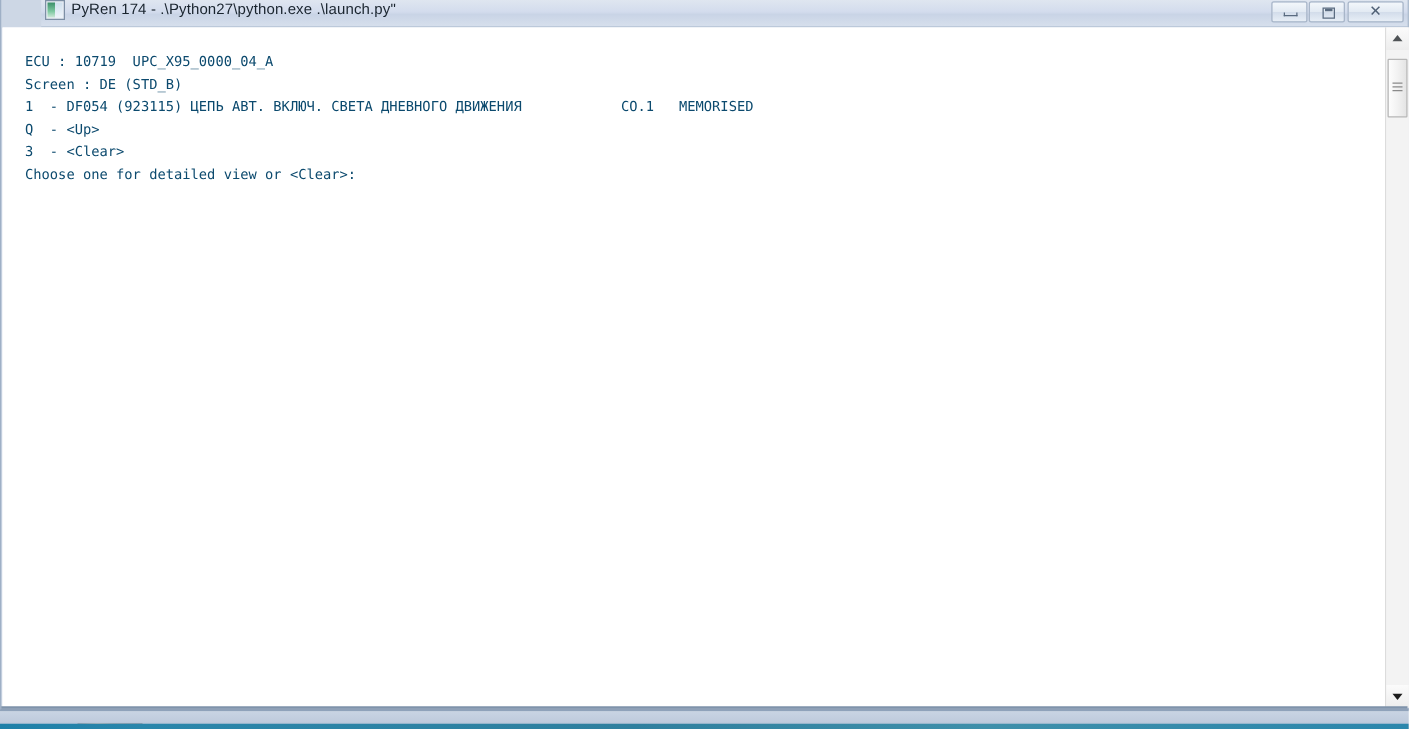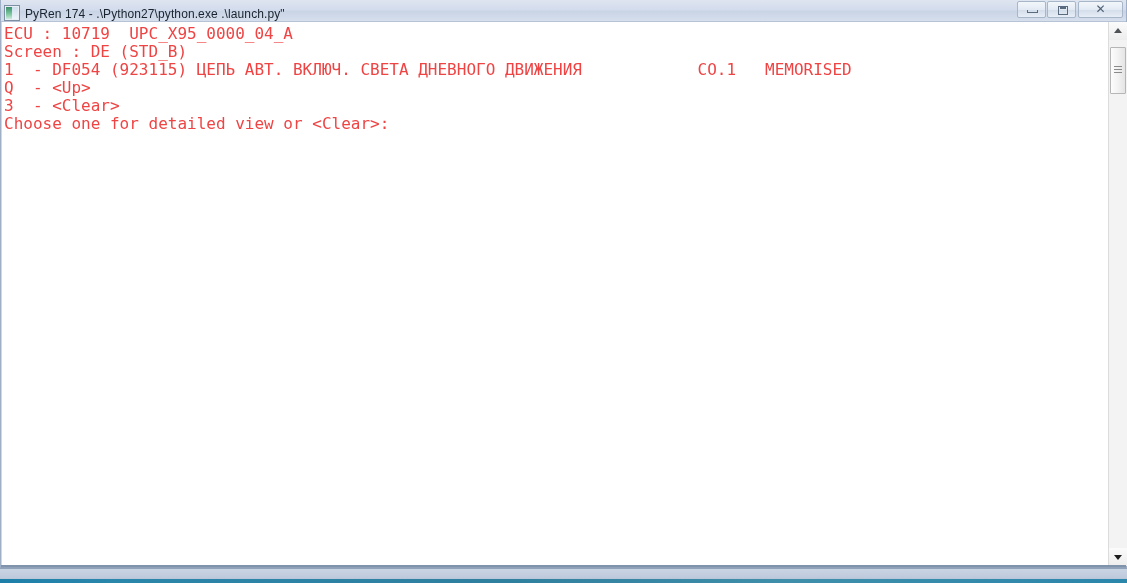--- a/index.html
+++ b/index.html
@@ -28,22 +28,23 @@
     border-bottom: 1px solid #8fa1b8;
   }
 
   
   .titlebar {
     position: relative;
     height: 21px;
     background: linear-gradient(to bottom, #dfe6f0 0%, #d3dced 45%, #c9d4e6 55%, #d6dfec 100%);
     border-bottom: 1px solid #b6c3d6;
     display: flex;
-    align-items: flex-end;
-    overflow: hidden;
+    align-items: flex-start;
+    overflow: hidden;
+    margin-left: 32px;
   }
   .app-icon {
     width: 16px;
     height: 16px;
     margin-left: 3px;
     margin-right: 5px;
     flex: 0 0 auto;
     position: relative;
     border: 1px solid #7d8fa5;
     background: #e9eef5;
@@ -151,26 +152,26 @@
   .console {
     position: absolute;
     left: 0;
     top: 0;
     right: 19px;
     bottom: 0;
     background: #ffffff;
     overflow: hidden;
   }
   .console-text {
-    margin: 0;
+    margin: 16px;
     padding: 3px 0 0 2px;
     font-family: "DejaVu Sans Mono", monospace;
-    font-size: 16px;
+    font-size: 11px;
     line-height: 18px;
-    color: #ef4444;
+    color: #0c4a6e;
     white-space: pre;
     letter-spacing: 0px;
   }
 
   
   .vscroll {
     position: absolute;
     right: 0;
     top: 0;
     width: 19px;

